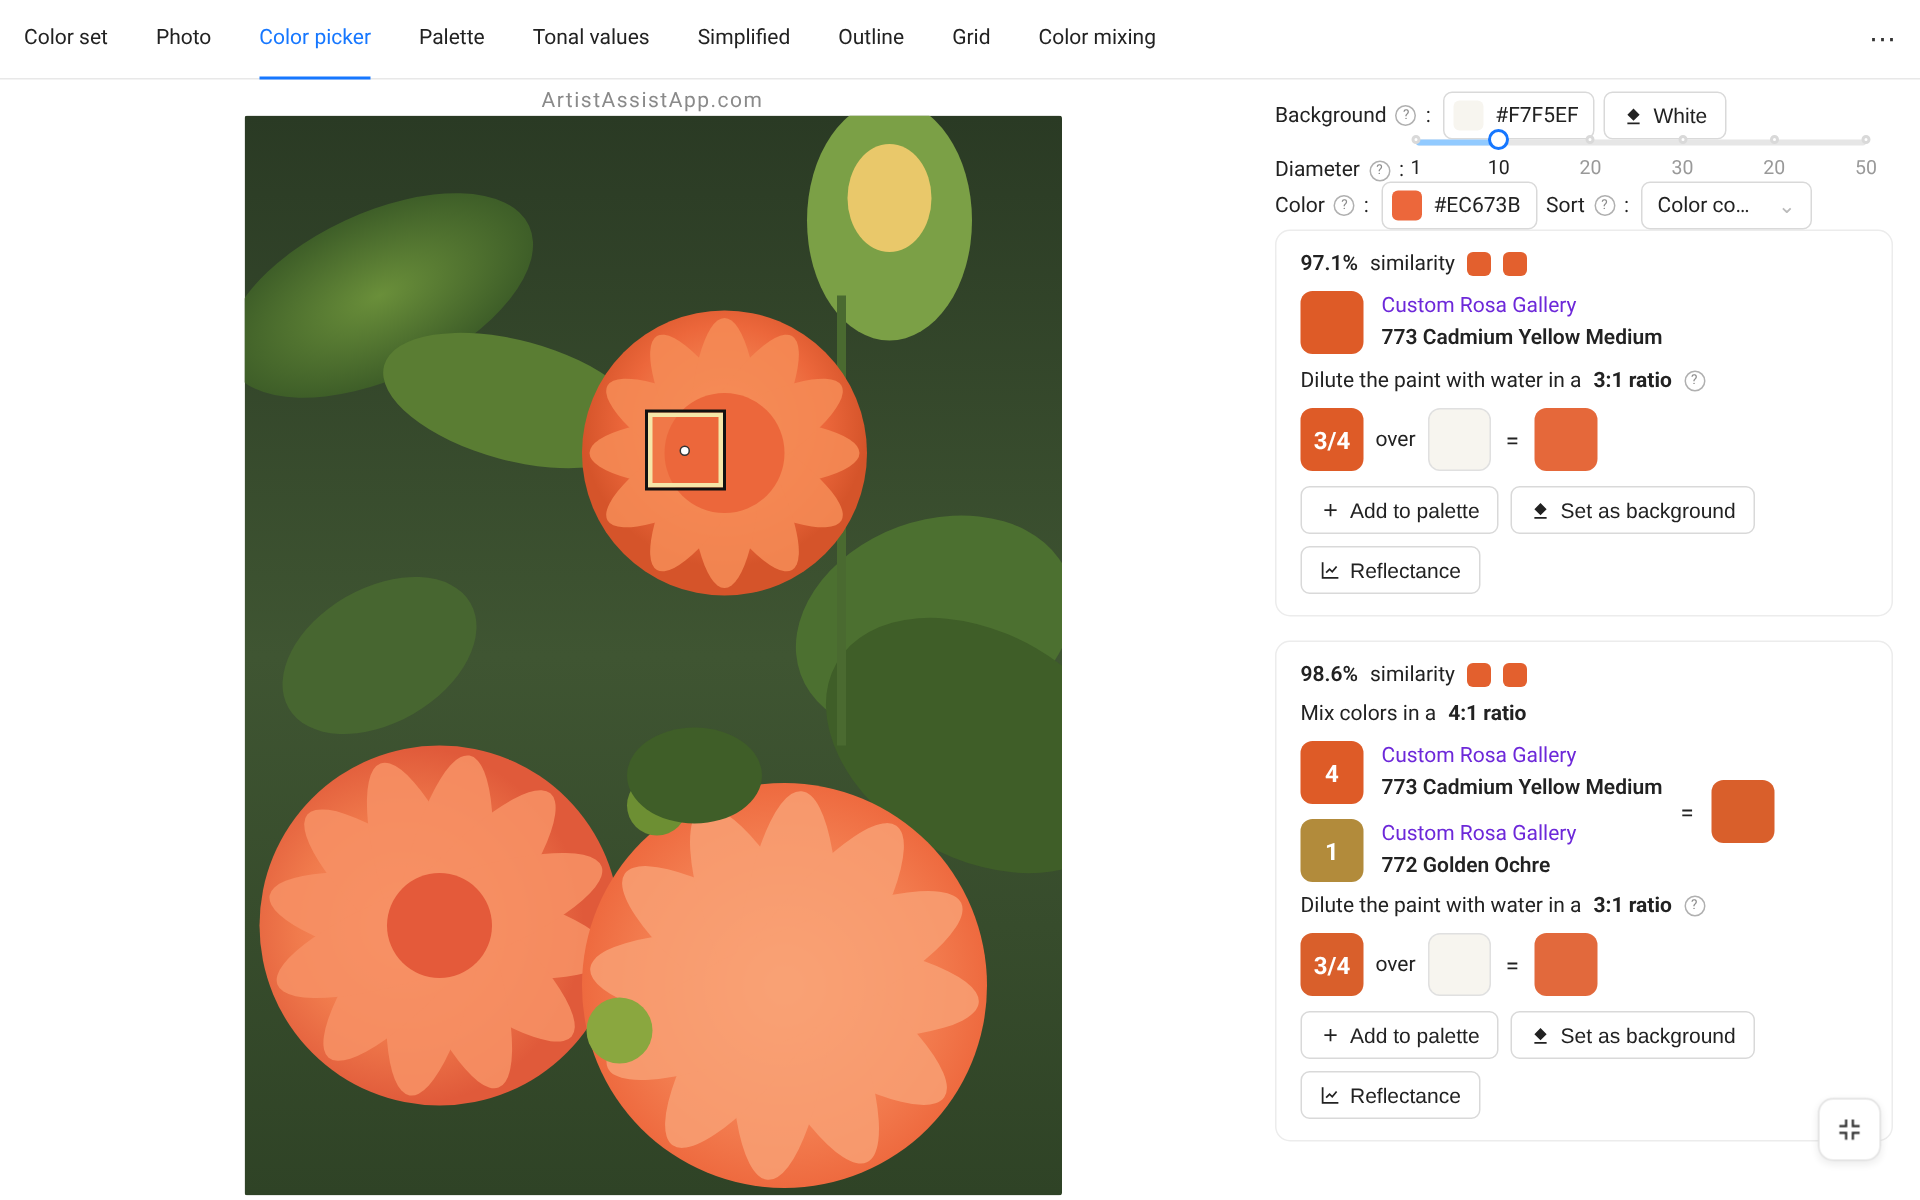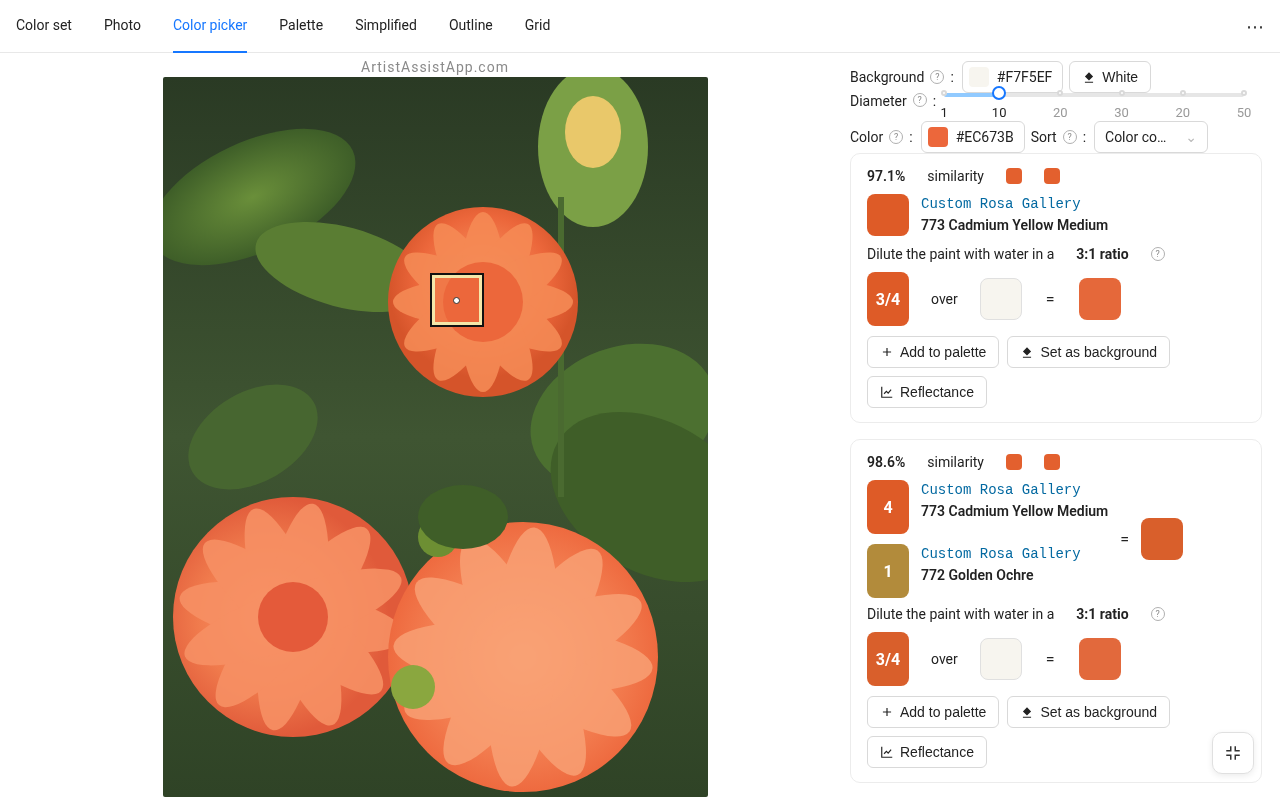--- a/index.html
+++ b/index.html
@@ -31,48 +31,50 @@
   .select .chev { color:#bbb; }
   .slider-track { position:relative; height:4px; background:#e6e6e6; border-radius:2px; width:300px; }
   .slider-fill { position:absolute; left:0; height:4px; background:#91caff; border-radius:2px; }
   .slider-dot { position:absolute; width:6px; height:6px; background:#fff; border:2px solid #d9d9d9; border-radius:50%; top:-3px; transform:translateX(-50%);}
   .slider-handle { position:absolute; width:14px; height:14px; background:#fff; border:2px solid #1677ff; border-radius:50%; top:-7px; transform:translateX(-50%); }
   .slider-marks { position:relative; width:300px; margin-top:8px; height:16px; }
   .slider-mark { position:absolute; transform:translateX(-50%); font-size:13px; color:#999; }
   .slider-mark.solid { color:#222; }
   
   .card { border:1px solid #ececec; border-radius:10px; padding:14px 16px 14px 16px; margin-bottom:16px; }
-  .card-row { display:flex; align-items:center; gap:22px; margin-bottom:10px; flex-wrap:wrap; }
+  .card-row { display:flex; align-items:center; gap:8px; margin-bottom:10px; flex-wrap:wrap; }
   .sim { font-weight:600; }
   .dot { width:16px; height:16px; border-radius:4px; }
   .paint-row { display:flex; align-items:flex-start; gap:12px; margin-bottom:10px; }
   .big-swatch { width:42px; height:42px; border-radius:8px; flex-shrink:0; }
   .paint-name { font-size:14px; line-height:1.5; }
-  .paint-name .brand { color:#0369a1;font-family:Liberation Mono, monospace; }
+  .paint-name .brand { color:#6d28d9; }
   .paint-name .pname { font-weight:600; }
-  .ratio-box { width:42px; height:54px; border-radius:8px; display:flex; align-items:center; justify-content:center; font-weight:700; color:#fff; font-size:16px; flex-shrink:0;}
+  .ratio-box { width:42px; height:42px; border-radius:8px; display:flex; align-items:center; justify-content:center; font-weight:700; color:#fff; font-size:16px; flex-shrink:0;}
   .result-swatch { width:42px; height:42px; border-radius:8px; }
   .eq { font-size:16px; padding:0 2px; }
   .action-row { display:flex; gap:8px; flex-wrap:wrap; margin-top:2px; }
   .mix-layout { display:flex; align-items:center; gap:10px; }
   .mix-sources { display:flex; flex-direction:column; gap:10px; }
   
   .fab { position:fixed; right:26px; bottom:26px; width:42px; height:42px; border:1px solid #e0e0e0; background:#fff; border-radius:10px; display:flex; align-items:center; justify-content:center; box-shadow:0 2px 6px rgba(0,0,0,0.08); cursor:pointer;}
 </style>
 </head>
 <body>
 
 <div class="tabs-bar" id="tabs-bar">
 <div class="tab">Color set</div>
     <div class="tab">Photo</div>
     <div class="tab active">Color picker</div>
     <div class="tab">Palette</div>
+    <div class="tab">Tonal values</div>
     <div class="tab">Simplified</div>
     <div class="tab">Outline</div>
     <div class="tab">Grid</div>
+    <div class="tab">Color mixing</div>
     <div class="tabs-more">⋯</div>
   </div>
 
 <div class="main">
   <div class="left-panel">
     <div class="watermark">ArtistAssistApp.com</div>
     <div class="photo-wrap">
       <div class="photo-canvas">
         <svg viewBox="0 0 545 720" width="545" height="720" preserveAspectRatio="none">
           <defs>
@@ -168,21 +170,21 @@
         <span>#F7F5EF</span>
       </div>
       <button class="btn">
         <svg viewBox="0 0 24 24">
             <path fill="currentColor" d="M19 11l-7-7-7 7 7 7zM5 20h14v2H5z"></path>
           </svg>
         <span>White</span>
       </button>
     </div>
 
-    <div class="row" style="align-items:flex-start;">
+    <div class="row" style="align-items:flex-end;">
       <span class="lbl">Diameter</span>
       <span class="help-icon">?</span>
         <span class="colon">:</span>
       <div style="display:flex; flex-direction:column;">
         <div class="slider-track" id="slider-track">
         <div class="slider-fill" style="width: 18.3673%;"></div>
             <div class="slider-dot" style="left: 0%;"></div>
             <div class="slider-dot" style="left: 18.3673%;"></div>
             <div class="slider-dot" style="left: 38.7755%;"></div>
             <div class="slider-dot" style="left: 59.1837%;"></div>
@@ -267,20 +269,24 @@
               <span>Reflectance</span>
             </button>
       </div>
         </div>
         <div class="card">
           <div class="card-row">
             <span class="sim">98.6%</span> 
             <span>similarity</span> 
             <span class="dot" style="background:#E3602E"></span>
             <span class="dot" style="background:#E3602E"></span>
+          </div>
+          <div class="card-row">
+            <span>Mix colors in a </span>
+            <b>4:1 ratio</b>
           </div>
           <div class="mix-layout">
             <div class="mix-sources">
               <div class="paint-row" style="margin-bottom:0">
                 <div class="ratio-box" style="background:#DE5B27">4</div>
                 <div class="paint-name">
                   <div class="brand">Custom Rosa Gallery</div>
                   <div class="pname">773 Cadmium Yellow Medium</div>
                 </div>
               </div>

